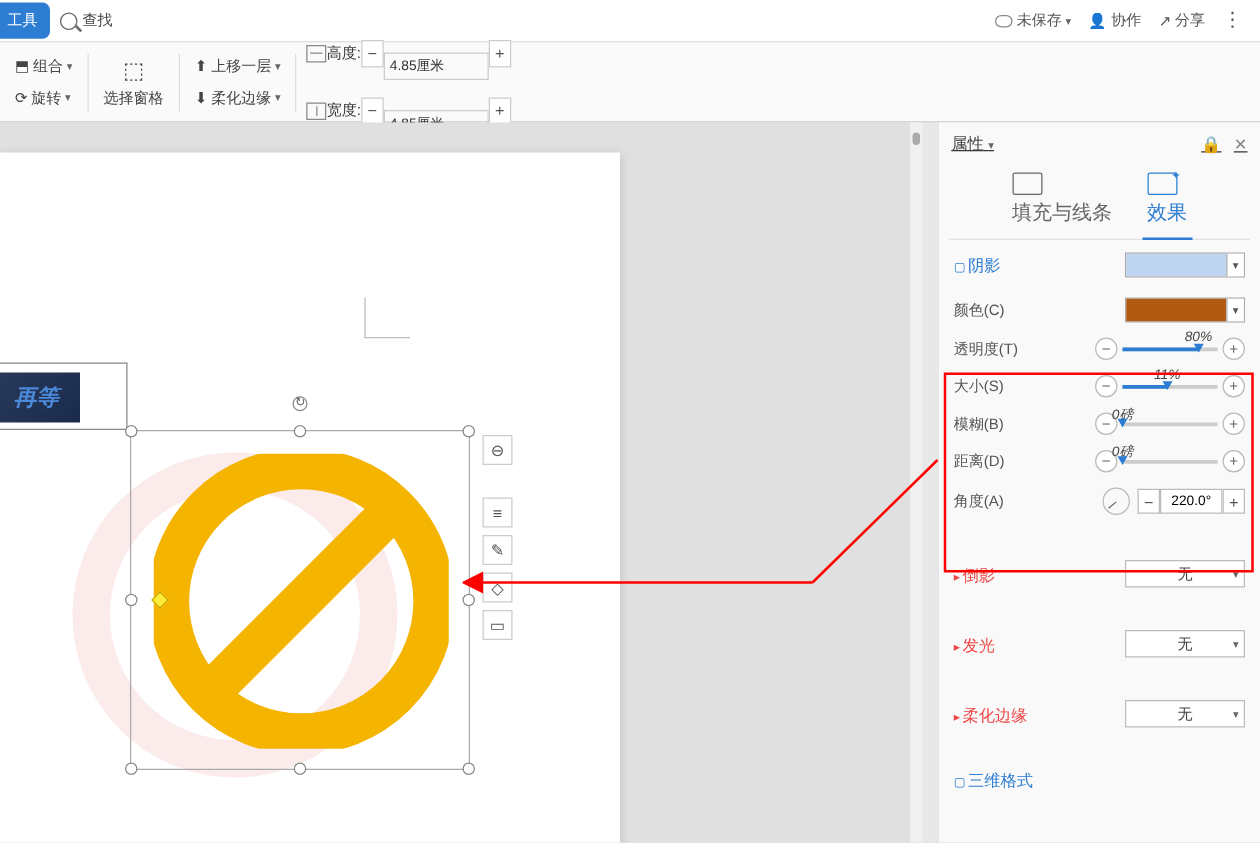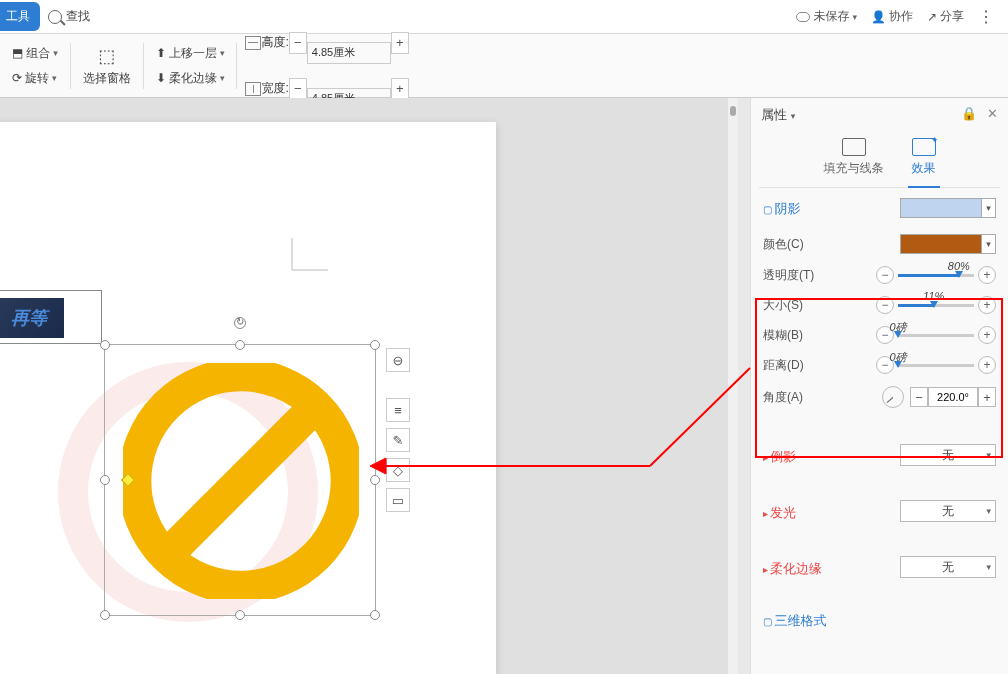--- a/index.html
+++ b/index.html
@@ -47,25 +47,25 @@
 .wm-circle { width:260px; height:260px; border:30px solid #c00; border-radius:50%; }
 .float-btns { position:absolute; left:388px; top:226px; display:flex; flex-direction:column; gap:6px; }
 .fbtn { width:24px; height:24px; border:1px solid #ccc; background:#fff; display:flex; align-items:center; justify-content:center; font-size:13px; color:#555; }
 .img-thumb { position:absolute; left:-4px; top:176px; width:70px; height:40px; background:linear-gradient(135deg,#2a3a5a,#1a2a4a); display:flex; align-items:center; justify-content:center; color:#4a8adb; font-weight:bold; font-style:italic; font-size:18px; overflow:hidden; }
 .arrow-red { position:absolute; stroke:#ff0000; fill:#ff0000; }
 .scroll-gutter { position:absolute; right:0; top:0; bottom:0; width:10px; background:#f0f0f0; }
 .scroll-nub { position:absolute; left:2px; width:6px; height:10px; background:#aaa; border-radius:3px; top:8px; }
 
 
 .props { position:absolute; right:0; top:98px; width:258px; bottom:0; background:#f9f9f9; border-left:1px solid #ddd; padding:0 8px; }
-.props-head { display:flex; align-items:flex-start; justify-content:space-between; padding:8px 2px; }
+.props-head { display:flex; align-items:center; justify-content:space-between; padding:8px 2px;text-decoration:underline; }
 .props-title { color:#444; font-size:13px; }
 .head-icons { display:flex; gap:10px; color:#888; font-size:13px; }
 .tabs { display:flex; gap:28px; justify-content:center; padding:6px 0 10px; border-bottom:1px solid #e2e2e2; }
-.tab { display:flex; flex-direction:column; align-items:center; gap:4px; color:#666; font-size:12px; position:relative; }
+.tab { display:flex; flex-direction:column; gap:4px; color:#666; font-size:16px; position:relative; }
 .tab.active { color:#2d7dd2; }
 .tab.active:after { content:""; position:absolute; bottom:-11px; left:-4px; right:-4px; height:2px; background:#2d7dd2; }
 .tab-icon { width:24px; height:18px; border:1.5px solid currentColor; border-radius:2px; position:relative; }
 .tab-icon.ef:after { content:"✦"; position:absolute; right:-4px; top:-4px; font-size:9px; }
 
 .section-row { display:flex; align-items:flex-end; justify-content:space-between; padding:10px 4px; }
 .section-title { color:#2d7dd2; font-size:13px; }
 .section-title.collapsed { color:#ef4444; }
 .tri { font-size:10px; margin-right:2px; }
 .color-swatch { width:96px; height:20px; border:1px solid #aaa; display:flex; }

